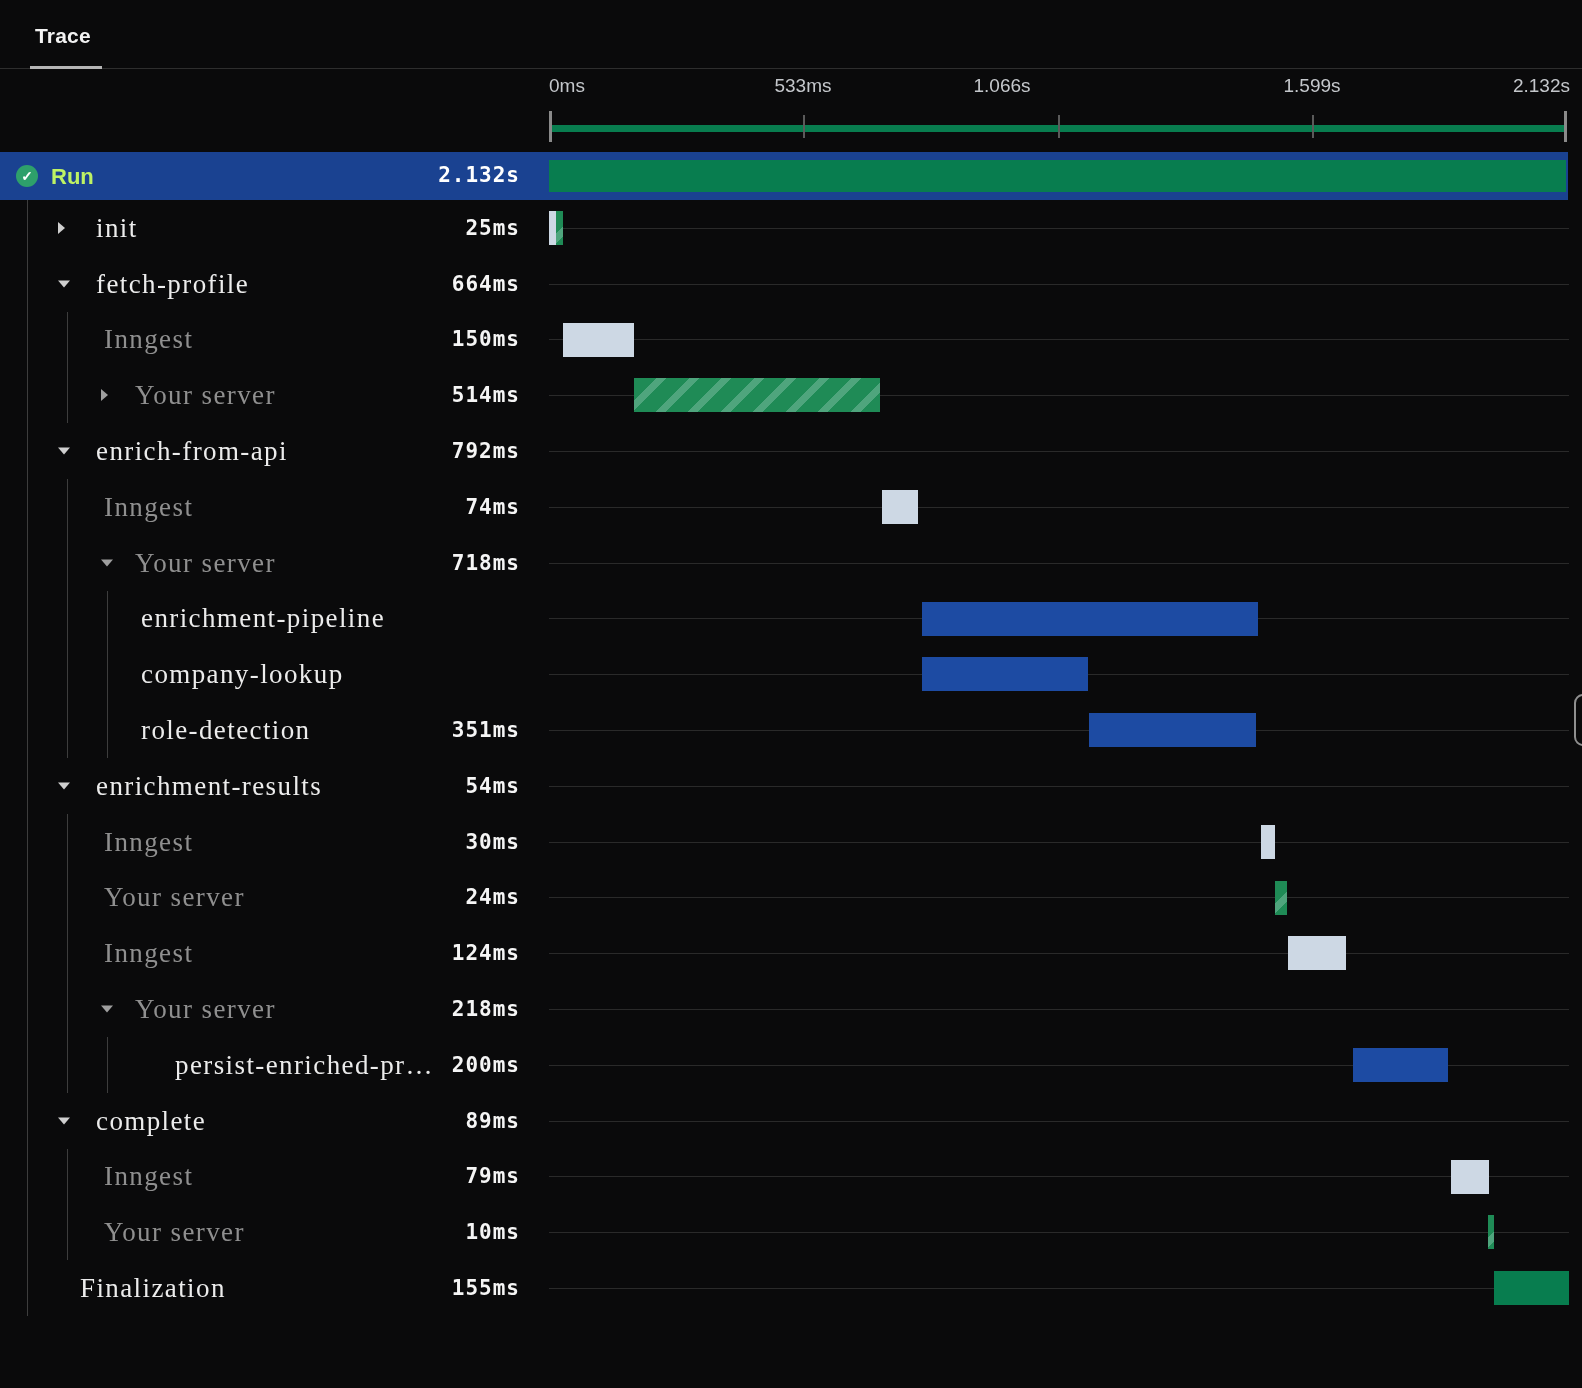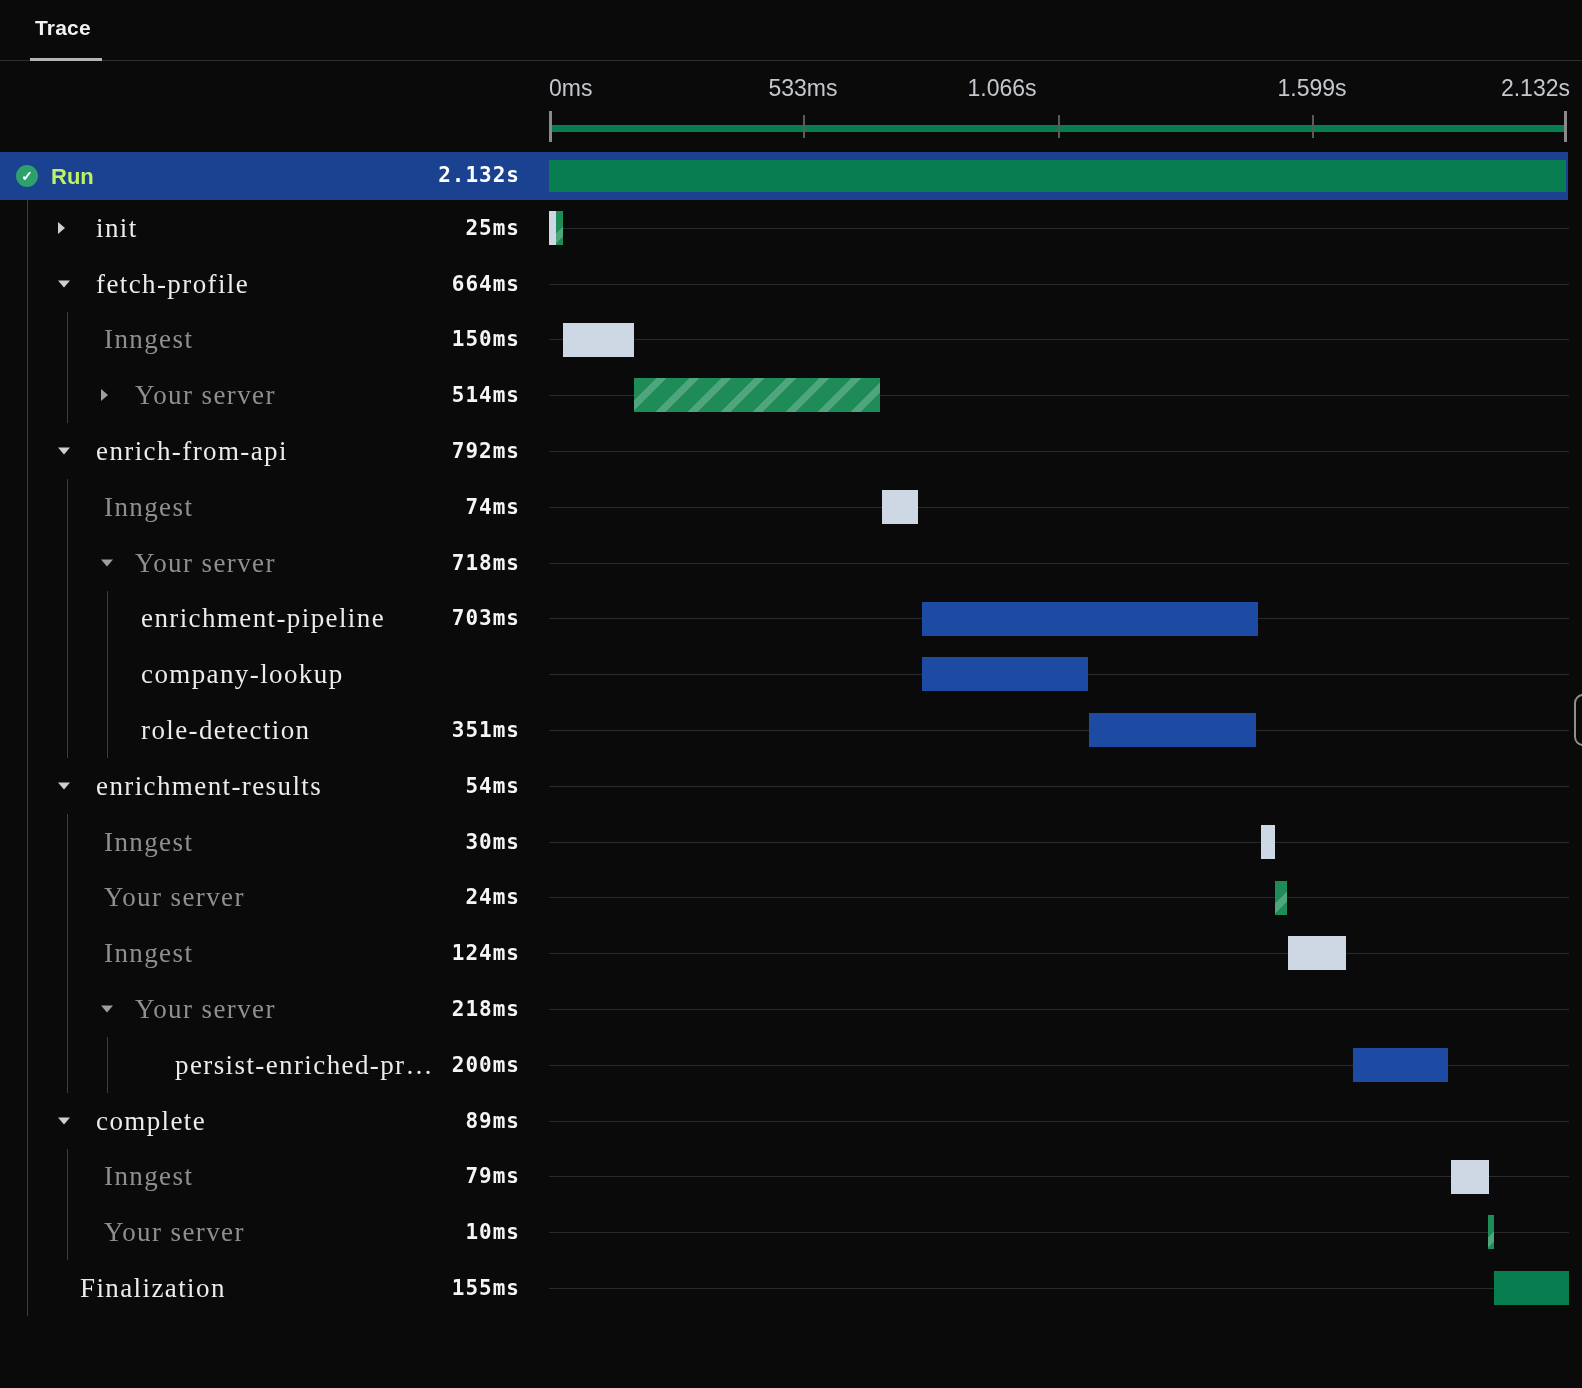--- a/index.html
+++ b/index.html
@@ -1,30 +1,30 @@
 <!DOCTYPE html>
 <html style="--bg: #0a0a0b; --selected-row: #1a4291; --bar-blue: #1d4ba3; --bar-green: #087d4f; --hatch-base: #1f8b56; --bar-light: #cdd8e4; --row-line: #2a2a2a; --indent-guide: #3d3d3d; --label-white: #ececec; --label-gray: #8f8f8f; --duration: #f5f5f5; --ruler-label: #c4c7cb; --tick-major: #8a8a8a; --tick-minor: #5a5a5a; --tab-text: #f2f2f2; --tab-underline: #b5b5b5; --tabbar-border: #2e2e2e; --check-circle: #2ea06b; --arrow-white: #cfcfcf; --arrow-gray: #9f9f9f; --scroll-thumb-border: #8f8f8f;"><head>
 <meta charset="utf-8">
 <style>
   html,body{margin:0;padding:0;width:1582px;height:1388px;overflow:hidden;
     background:var(--bg,#0a0a0b);font-family:"Liberation Sans",sans-serif;}
   .app{position:relative;width:1582px;height:1388px;background:var(--bg,#0a0a0b);}
 
   
-  .tabbar{position:absolute;left:0;top:0;width:1582px;height:61px;
+  .tabbar{position:absolute;left:0;top:8px;width:1582px;height:61px;
     border-bottom:1px solid var(--tabbar-border,#2e2e2e);box-sizing:border-box;}
   .tab{position:absolute;left:30px;top:0;height:61px;padding:0 5px;cursor:pointer;}
   .tab-label{position:absolute;left:5px;top:16px;font-size:21px;font-weight:600;
     color:var(--tab-text,#f2f2f2);letter-spacing:.2px;white-space:nowrap;}
   .tab-underline{position:absolute;left:0;bottom:0;width:72px;height:3px;
     background:var(--tab-underline,#b5b5b5);}
 
   
   .ruler{position:absolute;left:0;top:61px;width:1582px;height:91px;}
-  .ruler-label{position:absolute;top:14px;font-size:23px;color:var(--ruler-label,#c4c7cb);white-space:nowrap;}
+  .ruler-label{position:absolute;top:14px;font-size:19px;color:var(--ruler-label,#c4c7cb);white-space:nowrap;}
   .minimap-line{position:absolute;top:64px;height:7px;background:var(--bar-green,#087d4f);}
   .tick-major{position:absolute;top:50px;width:3px;height:31px;background:var(--tick-major,#8a8a8a);}
   .tick-minor{position:absolute;top:54px;width:2px;height:23px;background:var(--tick-minor,#5a5a5a);}
 
   
   .run-row{position:absolute;left:0;top:152px;width:1568px;height:48px;
     background:var(--selected-row,#1a4291);cursor:pointer;}
   .check-circle{position:absolute;left:16px;top:13px;width:22px;height:22px;border-radius:50%;
     background:var(--check-circle,#2ea06b);color:#fff;font-size:14px;font-weight:700;
     line-height:22px;text-align:center;}
@@ -156,21 +156,20 @@
         <div class="tri down g" style="left: 101px;"></div>
         <div class="lbl gray" style="left: 135px;">Your server</div>
         <div class="dur">718ms</div>
       </div>
       <div class="trace-row">
         <div class="iguide" style="left: 27px;"></div>
         <div class="iguide" style="left: 67px;"></div>
         <div class="iguide" style="left: 107px;"></div>
         <div class="hairline"></div>
         <div class="lbl white" style="left: 141px;">enrichment-pipeline</div>
-        <div class="dur">703ms</div>
         <div class="bar blue" style="left: 922px; width: 336px;"></div>
       </div>
       <div class="trace-row">
         <div class="iguide" style="left: 27px;"></div>
         <div class="iguide" style="left: 67px;"></div>
         <div class="iguide" style="left: 107px;"></div>
         <div class="hairline"></div>
         <div class="lbl white" style="left: 141px;">company-lookup</div>
         <div class="bar blue" style="left: 922px; width: 166px;"></div>
       </div>

